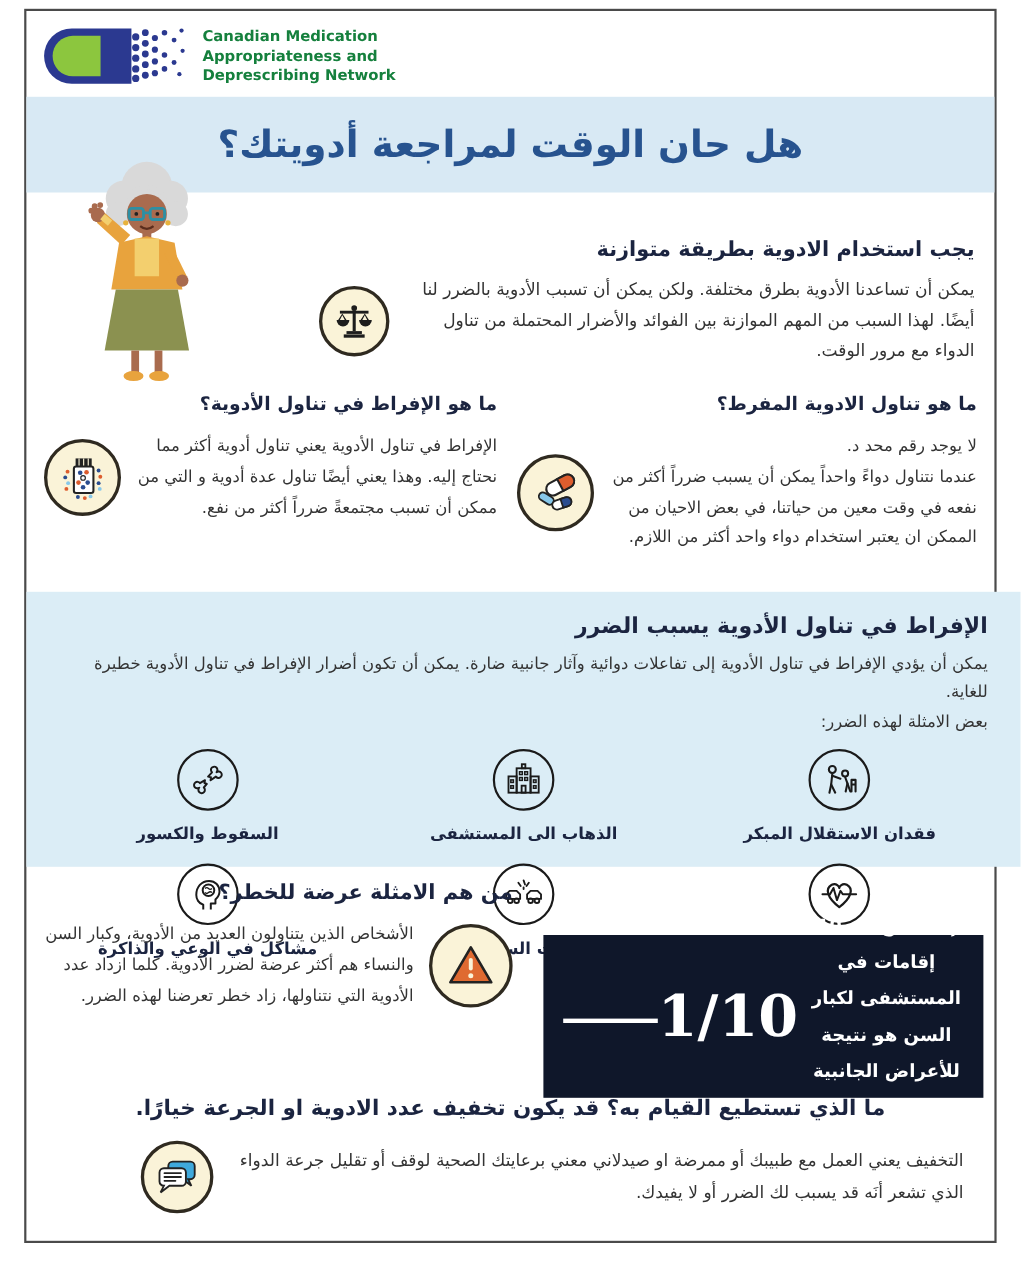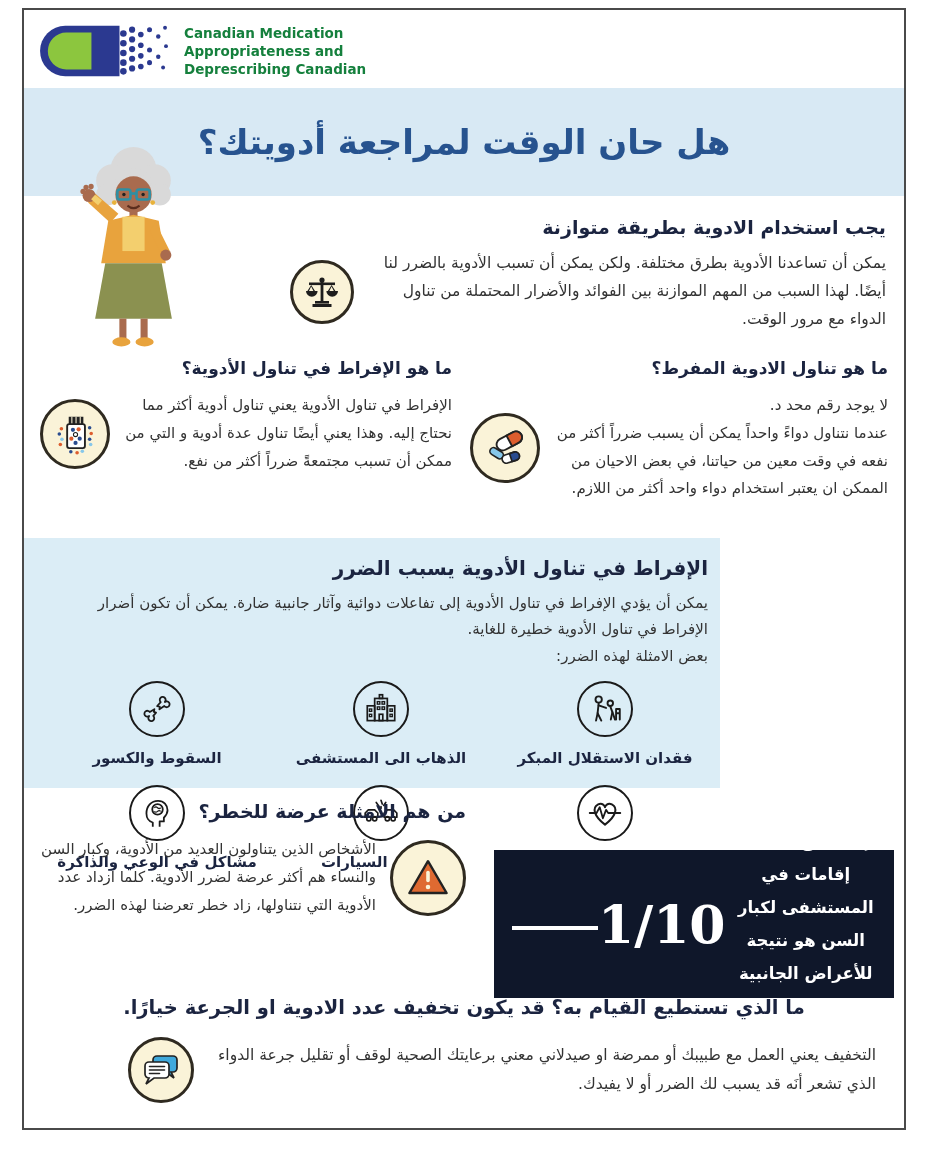--- a/index.html
+++ b/index.html
@@ -10,21 +10,21 @@
   }
   .frame {
     position:absolute; left:22px; top:8px; width:884px; height:1122px;
     border:2px solid #4a4a4a; pointer-events:none;
   }
   
   .logo { position:absolute; left:36px; top:20px; display:flex; align-items:center; gap:12px; }
   .logo-text { font-size:13.5px; font-weight:bold; color:#15803d; line-height:1.35; }
   
   .band {
-    position:absolute; left:24px; top:88px; width:880px; height:108px;
+    position:absolute; left:24px; top:88px; width:880px; height:87px;
     background:#d8e9f4; display:flex; align-items:center; justify-content:center;
   }
   .main-title { font-size:34px; font-weight:bold; color:#27538f; direction:rtl; }
   
   .woman { position:absolute; left:46px; top:140px; }
   
   .h-dark { color:#1b2440; font-weight:bold; direction:rtl; text-align:right; }
   .body-txt { direction:rtl; text-align:right; color:#333; }
   .cream-circle {
     background:#faf3d8; border:3px solid #2f2a20; border-radius:50%;
@@ -40,22 +40,22 @@
   .sec-balanced .row { display:flex; align-items:center; gap:16px; }
   .sec-balanced .body-txt { font-size:15.5px; line-height:1.8; flex:1; }
   
   .qa-right { position:absolute; left:470px; top:358px; width:418px; }
   .qa-left  { position:absolute; left:40px;  top:358px; width:412px; }
   .qa-right h3, .qa-left h3 { font-size:17px; margin-bottom:14px; }
   .qa-row { display:flex; align-items:center; gap:12px; }
   .qa-row .body-txt { font-size:15px; line-height:1.85; flex:1; }
   
   .harm {
-    position:absolute; left:24px; top:538px; width:696px; height:250px;
-    background:#dbedf6; padding:18px 12px 14px 30px;
+    position:absolute; left:24px; top:538px; width:904px; height:250px;
+    background:#dbedf6; padding:18px 30px 14px 30px;
   }
   .harm h2 { font-size:20px; margin-bottom:10px; }
   .harm .body-txt { font-size:15px; line-height:1.75; }
   .harm-grid {
     margin-top:12px; display:grid; grid-template-columns:1fr 1fr 1fr;
     direction:rtl; row-gap:18px; column-gap:18px;
   }
   .harm-item { display:flex; align-items:center; gap:12px;flex-direction:column; }
   .harm-item .label { font-size:15px; font-weight:bold; color:#1b2440; }
   
@@ -109,21 +109,21 @@
         <circle cx="126" cy="17" r="2.3"></circle>
           <circle cx="126" cy="38" r="2.3"></circle>
         <circle cx="133" cy="8" r="2"></circle>
           <circle cx="134" cy="27" r="2"></circle>
           <circle cx="131" cy="49" r="2"></circle>
       </g>
     </svg>
     <div class="logo-text">
       <div>Canadian Medication</div>
       <div>Appropriateness and</div>
-      <div>Deprescribing Canadian</div>
+      <div>Deprescribing Network</div>
     </div>
   </div>
 
   <div class="band">
     <div class="main-title">هل حان الوقت لمراجعة أدويتك؟</div>
   </div>
 
   <div class="woman">
     <svg width="175" height="212" viewBox="0 0 170 210">
       <g fill="#d9d9d9">

